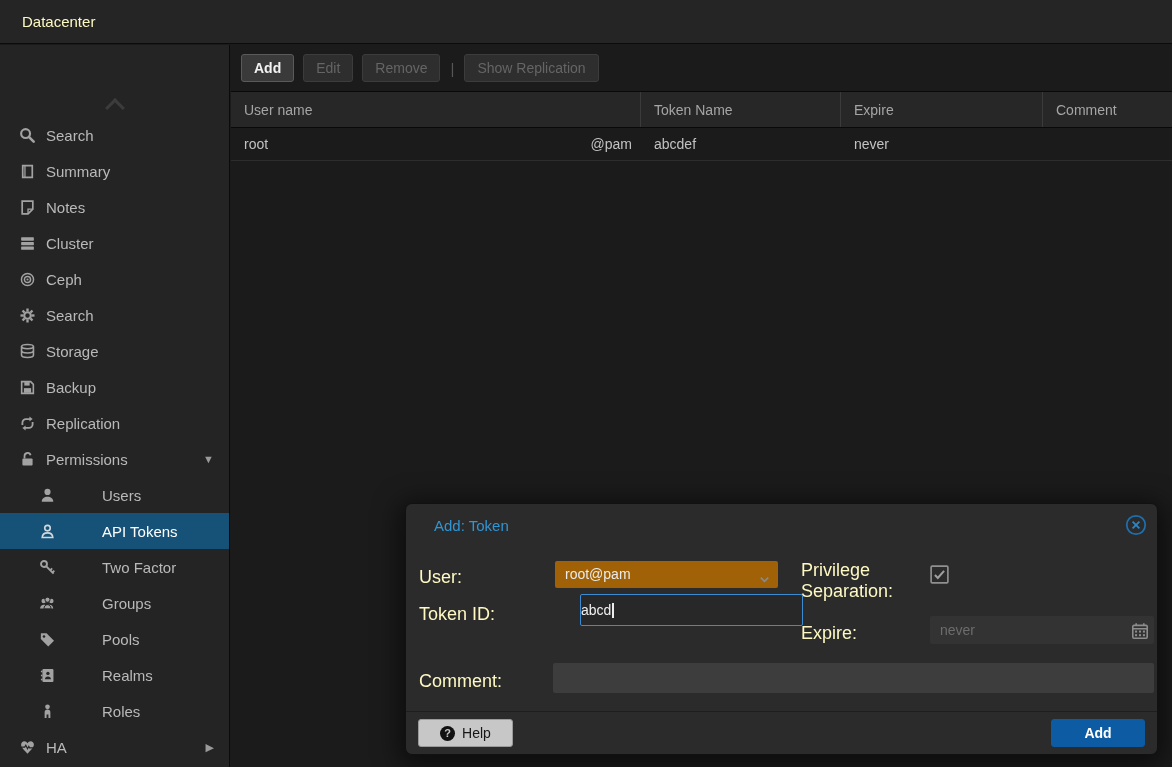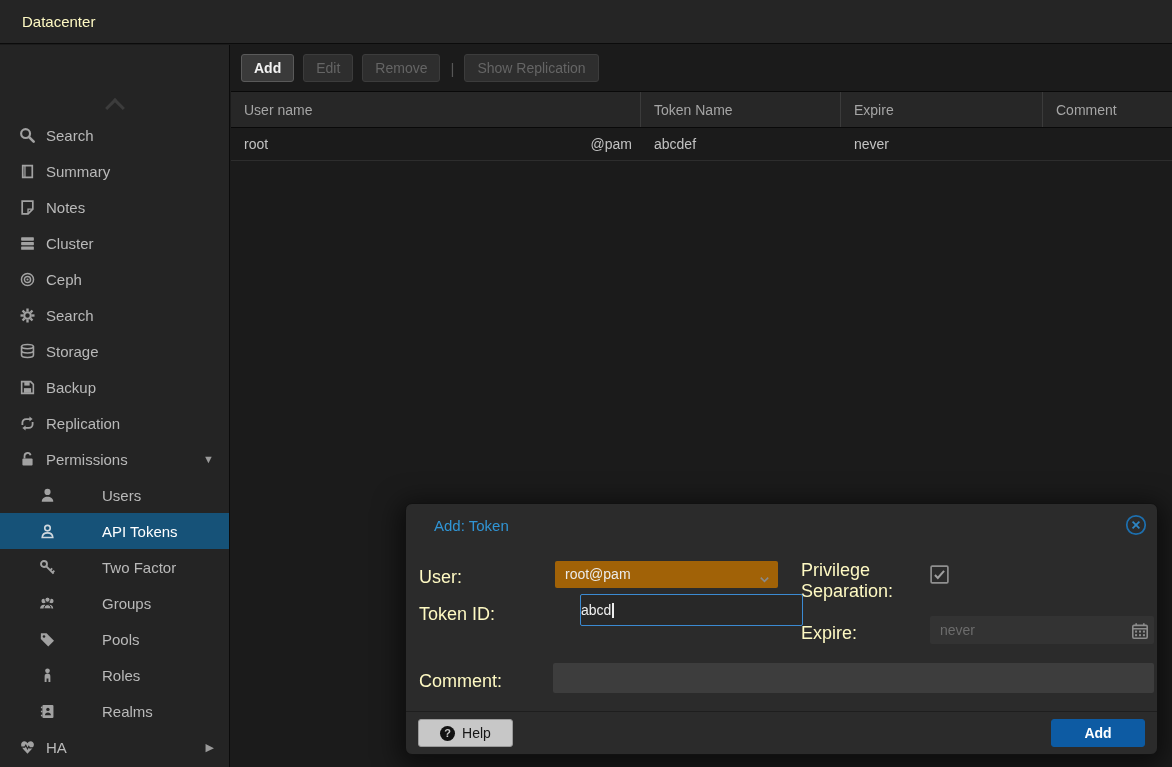--- a/index.html
+++ b/index.html
@@ -285,38 +285,38 @@
             <svg width="17" height="17" viewBox="0 0 16 16">
               <path d="M1.8 2.2h5.3l7 7-5.4 5.4-7-7z" fill="currentColor"></path>
               <circle cx="4.7" cy="5.1" r="1.2" fill="#242424"></circle>
             </svg>
           </span>
           <span>Pools</span>
         </div>
         <div class="sb-item l2">
           <span class="sb-icon">
             <svg width="17" height="17" viewBox="0 0 16 16">
-              <circle cx="8" cy="3.6" r="2.2" fill="currentColor"></circle>
-              <path d="M5.3 14V8.9a2.7 2.7 0 0 1 5.4 0V14H8.9v-3.2H7.1V14z" fill="currentColor"></path>
-            </svg>
-          </span>
-          <span>Roles</span>
-        </div>
-        <div class="sb-item l2">
-          <span class="sb-icon">
-            <svg width="17" height="17" viewBox="0 0 16 16">
               <rect x="3.2" y="1.8" width="10.4" height="12.4" rx="1" fill="currentColor"></rect>
               <line x1="1.8" y1="4.2" x2="3.2" y2="4.2" stroke="currentColor" stroke-width="1.5"></line>
               <line x1="1.8" y1="8" x2="3.2" y2="8" stroke="currentColor" stroke-width="1.5"></line>
               <line x1="1.8" y1="11.8" x2="3.2" y2="11.8" stroke="currentColor" stroke-width="1.5"></line>
               <circle cx="8.4" cy="6" r="1.6" fill="#242424"></circle>
               <path d="M5.6 11.6c0-1.7 1.2-2.6 2.8-2.6s2.8.9 2.8 2.6z" fill="#242424"></path>
             </svg>
           </span>
           <span>Realms</span>
+        </div>
+        <div class="sb-item l2">
+          <span class="sb-icon">
+            <svg width="17" height="17" viewBox="0 0 16 16">
+              <circle cx="8" cy="3.6" r="2.2" fill="currentColor"></circle>
+              <path d="M5.3 14V8.9a2.7 2.7 0 0 1 5.4 0V14H8.9v-3.2H7.1V14z" fill="currentColor"></path>
+            </svg>
+          </span>
+          <span>Roles</span>
         </div>
         <div class="sb-item l1">
           <span class="sb-icon">
             <svg width="17" height="17" viewBox="0 0 16 16">
               <path d="M8 13.8C3 9 2 6.9 2 5.2 2 3.4 3.4 2.2 5 2.2c1.2 0 2.4.7 3 1.9.6-1.2 1.8-1.9 3-1.9 1.6 0 3 1.2 3 3 0 1.7-1 3.8-6 8.6z" fill="currentColor"></path>
               <path d="M2.6 7.6h2.8l1-1.7 1.6 3.3L9.2 7l.8 1.3h3.4" fill="none" stroke="#242424" stroke-width="1.1"></path>
             </svg>
           </span>
           <span>HA</span>
           <span class="sb-caret">▶</span>

